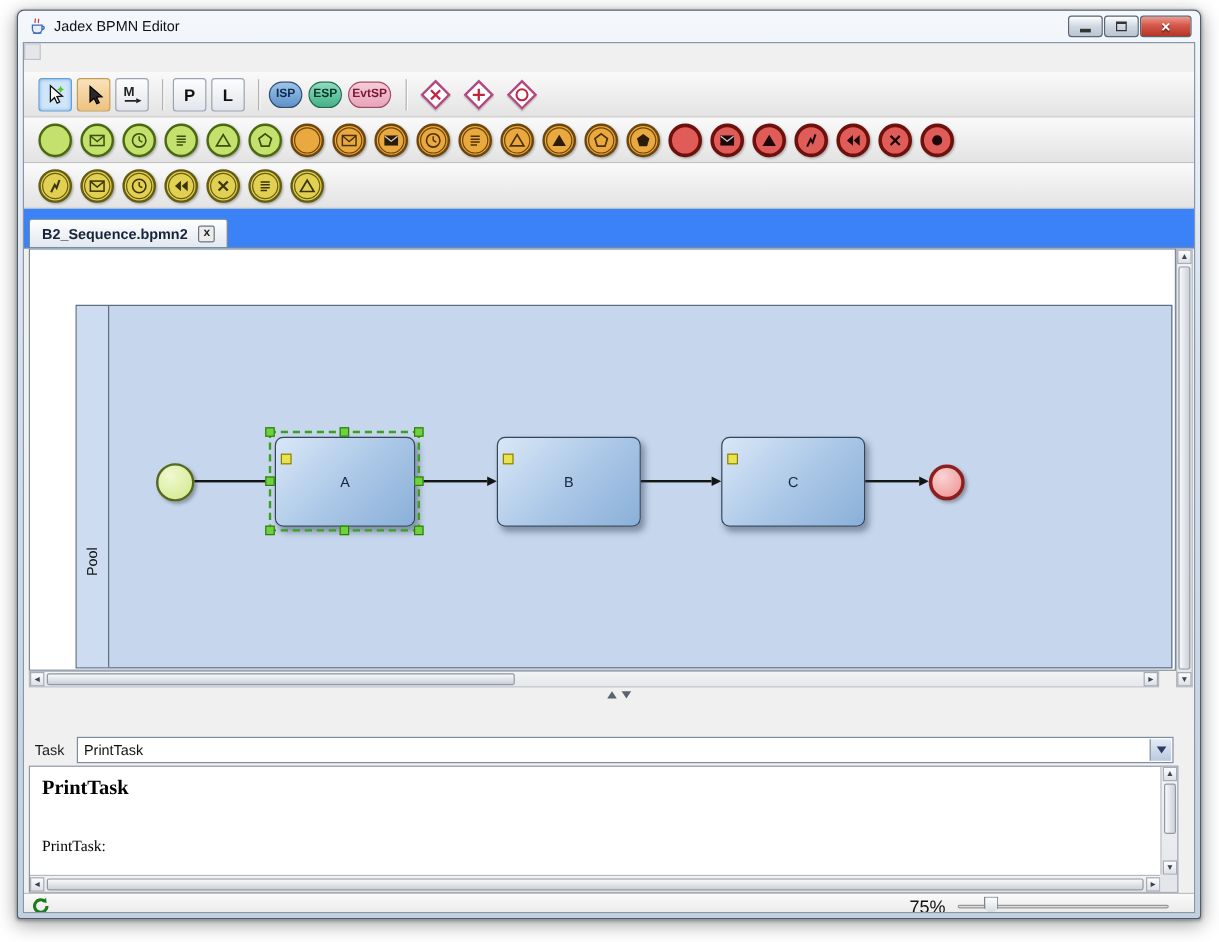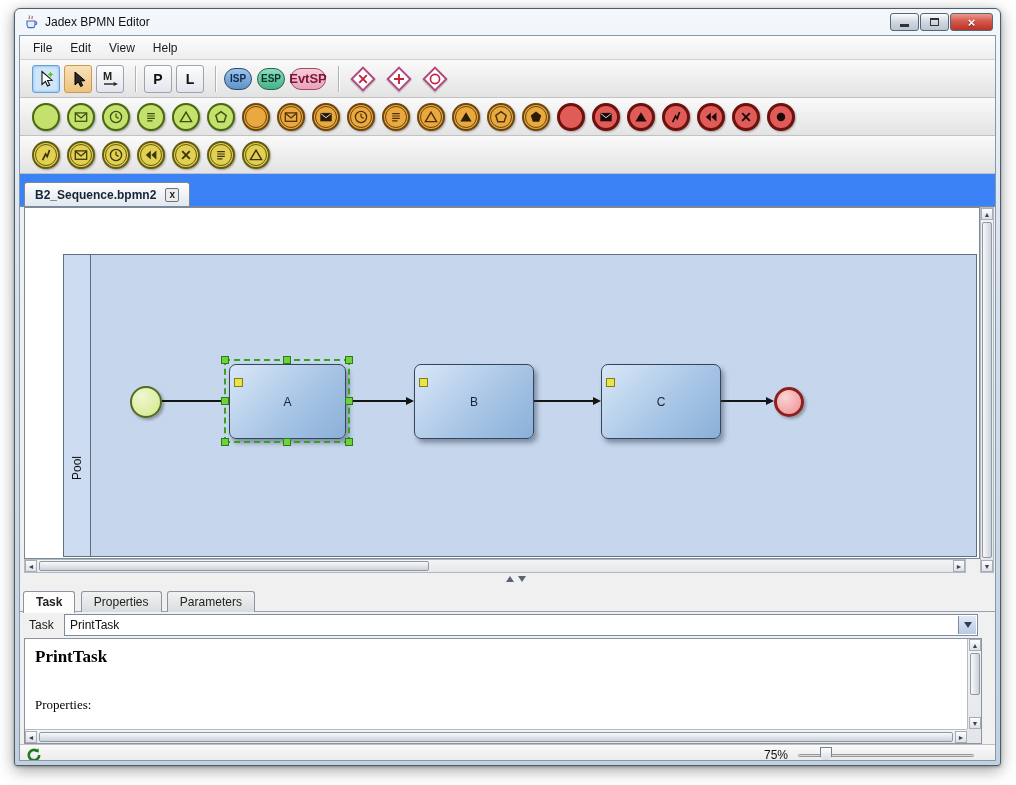--- a/index.html
+++ b/index.html
@@ -59,21 +59,21 @@
     font-weight:bold; font-size:14px; color:#111; cursor:default;
   }
   .tbtn.selected { background:#cfe6fa; border-color:#64a0d8; box-shadow:inset 0 0 3px rgba(60,130,200,.6); }
   .tbtn.warm { background:linear-gradient(#f8e2bc,#eec27e); border-color:#c89a52; }
   .tbtn.letter { width:26px; }
   .pill { height:22px; border-radius:4px; display:flex; align-items:center; justify-content:center;
           font-weight:bold; margin-right:5px; cursor:default; }
   .pill.task { width:36px; background:linear-gradient(#73a6de,#3f6ea8); color:#fff; border:1px solid #2a4a74; font-size:10px; }
   .pill.isp  { width:28px; border-radius:11px; background:linear-gradient(#9cc4e8,#5e92c8); color:#0e2a52; border:1px solid #2a4a74; font-size:10px; }
   .pill.esp  { width:28px; border-radius:11px; background:linear-gradient(#8edcc0,#45b188); color:#073826; border:1px solid #1d6a4c; font-size:10px; }
-  .pill.evtsp{ width:36px; border-radius:11px; background:linear-gradient(#f6ccd8,#e8a4ba); color:#7c1436; border:1px solid #a04a68; font-size:13px; }
+  .pill.evtsp{ width:36px; border-radius:11px; background:linear-gradient(#f6ccd8,#e8a4ba); color:#7c1436; border:1px solid #a04a68; font-size:10px; }
 
   .gwwrap { display:flex; align-items:center; }
   .gwbtn { width:32px; height:30px; display:flex; align-items:center; justify-content:center; margin-right:4px; cursor:default; background:transparent; border:none; padding:0; }
   .gw { width:18px; height:18px; transform:rotate(45deg); background:#fff; border:2px solid #b2487e;
         display:flex; align-items:center; justify-content:center; box-shadow:1px 1px 1px rgba(0,0,0,.2); }
   .gw .ic { transform:rotate(-45deg); width:16px; height:16px; display:flex; }
 
   .evt {
     position:relative; width:28px; height:28px; border-radius:50%;
     border:2px solid #555; margin-right:7px; padding:0;
@@ -212,21 +212,21 @@
   .tp-h .left{left:0;top:1px} .tp-h .right{right:0;top:1px}
   .tp-h .sb-thumb{top:2px;height:10px;left:14px;right:14px;width:auto;}
   .tp-corner { position:absolute; right:0; bottom:0; width:14px; height:14px; background:#e4e6ea; }
 
   
   .statusbar {
     position:absolute; left:0; right:0; top:708px; height:20px;
     background:linear-gradient(#fafafa,#e8e8e8); border-top:1px solid #c0c0c0;
   }
   .refresh { position:absolute; left:6px; top:2px; width:16px; height:16px; }
-  .zoom-label { position:absolute; right:207px; top:3px; font-size:12px; color:#111; }
+  .zoom-label { position:absolute; right:207px; top:3px; font-size:15px; color:#111; }
   .slider { position:absolute; right:21px; top:2px; width:176px; height:16px; }
   .strack { position:absolute; left:0; right:0; top:7px; height:3px; background:#dcdcdc; border:1px solid #989898; border-radius:2px; }
   .sthumb {
     position:absolute; left:22px; top:0; width:12px; height:16px;
     background:linear-gradient(#fdfdfd,#d2d8e0); border:1px solid #7a828c;
     clip-path:polygon(0 0,100% 0,100% 60%,50% 100%,0 60%); cursor:default;
   }
 </style>
 </head>
 <body>
@@ -250,26 +250,20 @@
           <span class="glyph-max"></span>
         </div>
       <div class="wbtn close">
           <span class="glyph-close">×</span>
         </div>
     </div>
   </div>
 
   <div class="client">
 
-    <div class="menubar">
-      <span class="menu-item">File</span>
-      <span class="menu-item">Edit</span>
-      <span class="menu-item">View</span>
-      <span class="menu-item">Help</span>
-    </div>
 
     <div class="tbar t1">
       <div class="tbtn selected">
         <svg width="20" height="20" viewBox="0 0 20 20">
           <path d="M6 2.5 L6 15.5 L9.4 12.4 L11.6 17 L13.7 16 L11.5 11.5 L16 11.2 Z" fill="#fff" stroke="#111" stroke-width="1.1"></path>
           <path d="M14.5 2.5 l1 2 2 1 -2 1 -1 2 -1 -2 -2 -1 2 -1 Z" fill="#57c420"></path>
         </svg>
       </div>
       <div class="tbtn warm">
         <svg width="20" height="20" viewBox="0 0 20 20">
@@ -630,40 +624,35 @@
 
     <div class="splitter">
       <div class="sp-btn sp-up">
           <div class="tri-up"></div>
         </div>
       <div class="sp-btn sp-down">
           <div class="tri-down"></div>
         </div>
     </div>
 
-    <div class="btabs">
-      <div class="btab active">Task</div>
-      <div class="btab">Properties</div>
-      <div class="btab">Parameters</div>
-    </div>
 
     <div class="classrow">
       <span class="class-label">Task</span>
       <div class="combo">
         <span class="combo-value">PrintTask</span>
         <div class="combo-btn">
           <div class="combo-arrow"></div>
         </div>
       </div>
     </div>
 
     <div class="textpane">
       <div class="doc">
         <h1>PrintTask</h1>
-        <p>Properties:</p>
+        <p>PrintTask:</p>
       </div>
       <div class="tp-v">
         <div class="sb-btn up">▲</div>
         <div class="sb-thumb"></div>
         <div class="sb-btn down">▼</div>
       </div>
       <div class="tp-h">
         <div class="sb-btn left">◄</div>
         <div class="sb-thumb"></div>
         <div class="sb-btn right">►</div>

